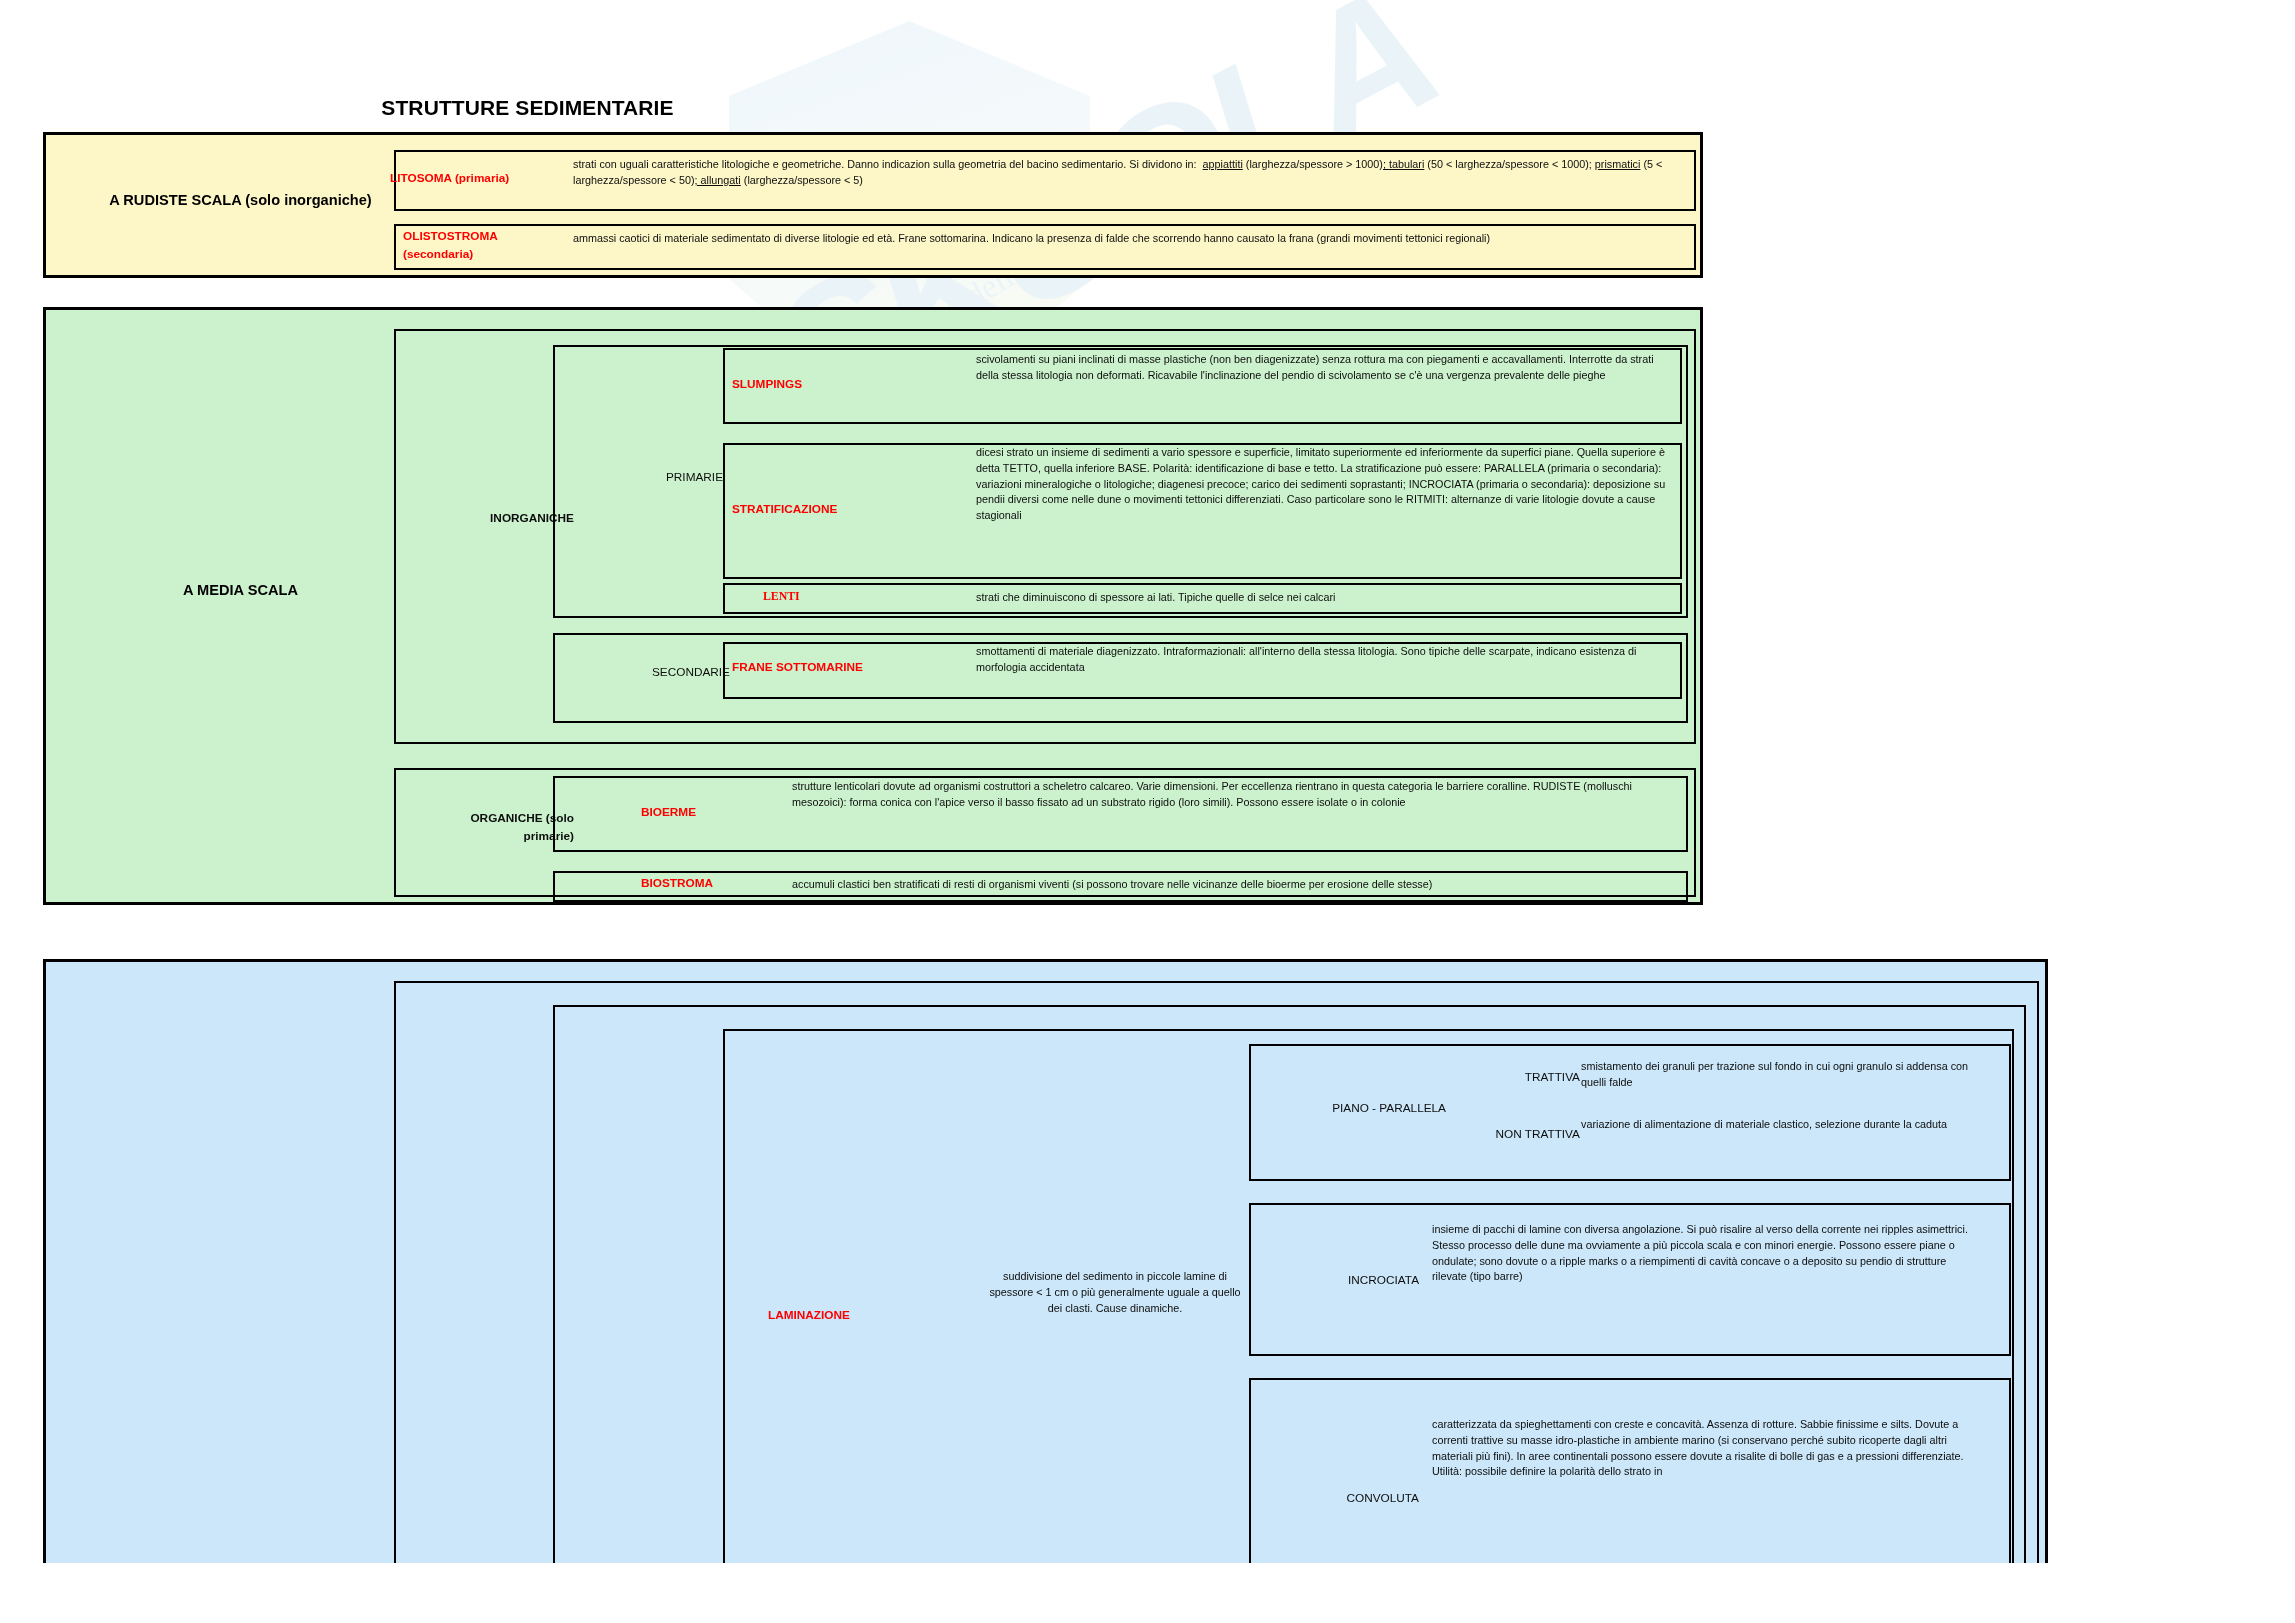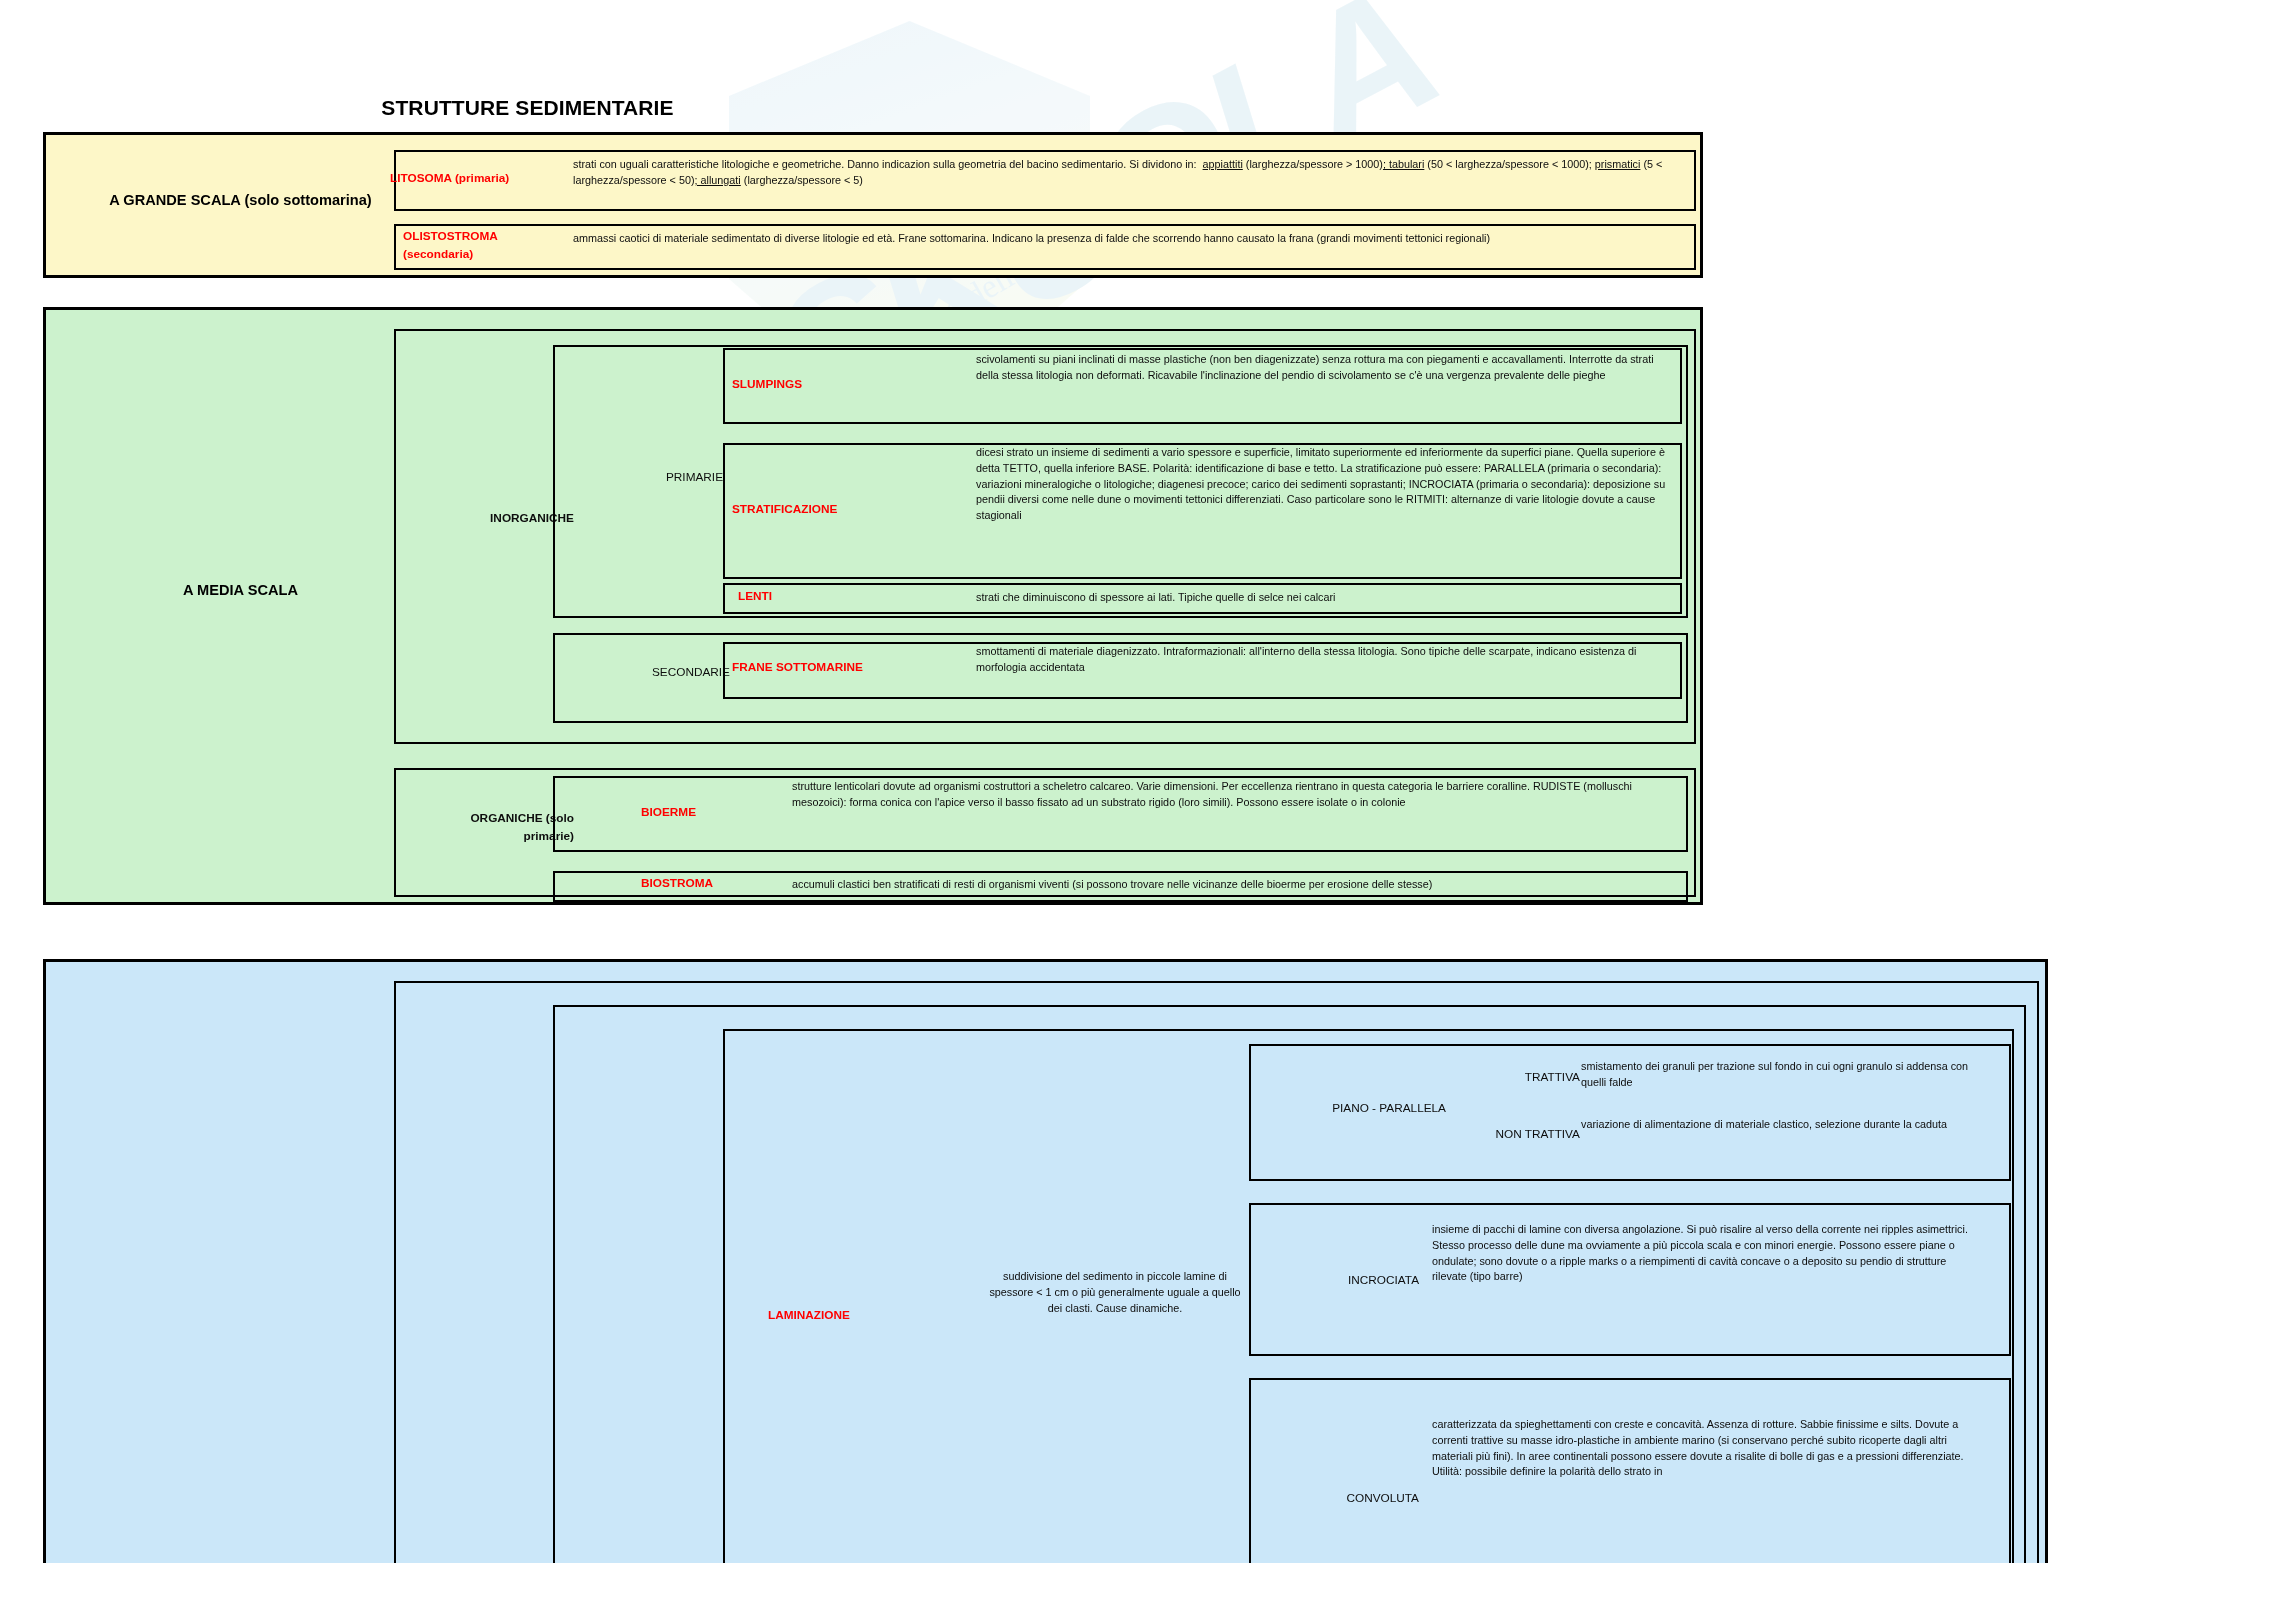--- a/index.html
+++ b/index.html
@@ -131,21 +131,21 @@
   <div id="watermark">
     <div class="wm-shield"></div>
     <div class="wm-sk">SKUOLA</div>
     <div class="wm-tag">il paradiso dello studente</div>
   </div>
 
   <div id="doc-title">STRUTTURE SEDIMENTARIE</div>
 
   <div class="section sec-grande">
 
-    <div class="scale-label" style="left:0px; top:56px; width:389px;">A GRANDE SCALA (solo sottomarina)</div>
+    <div class="scale-label" style="left:0px; top:56px; width:389px;">A RUDISTE SCALA (solo inorganiche)</div>
 
     <div class="frame" style="left:348px; top:15.3px; width:1302px; height:61px;"></div>
     <div class="term" style="left:344px; top:36px; width:160px;">LITOSOMA (primaria)</div>
     <div class="cell desc" style="left:527px; top:22px; width:1110px;">strati con uguali caratteristiche litologiche e geometriche. Danno indicazion sulla geometria del bacino sedimentario. Si dividono in:&nbsp; <u>appiattiti</u> (larghezza/spessore &gt; 1000)<u>; tabulari</u> (50 &lt; larghezza/spessore &lt; 1000); <u>prismatici</u> (5 &lt; larghezza/spessore &lt; 50)<u>; allungati</u> (larghezza/spessore &lt; 5)</div>
 
     <div class="frame" style="left:348px; top:89px; width:1302px; height:46px;"></div>
     <div class="term" style="left:357px; top:94px; width:160px;">OLISTOSTROMA</div>
     <div class="term" style="left:357px; top:112px; width:160px;">(secondaria)</div>
     <div class="cell desc" style="left:527px; top:96px; width:1110px;">ammassi caotici di materiale sedimentato di diverse litologie ed età. Frane sottomarina. Indicano la presenza di falde che scorrendo hanno causato la frana (grandi movimenti tettonici regionali)</div>
   </div>
@@ -162,21 +162,21 @@
 
     <div class="frame thin" style="left:677px; top:38px; width:959px; height:76px;"></div>
     <div class="term" style="left:686px; top:67px; width:180px;">SLUMPINGS</div>
     <div class="cell desc" style="left:930px; top:42px; width:694px;">scivolamenti su piani inclinati di masse plastiche (non ben diagenizzate) senza rottura ma con piegamenti e accavallamenti. Interrotte da strati della stessa litologia non deformati. Ricavabile l'inclinazione del pendio di scivolamento se c'è una vergenza prevalente delle pieghe</div>
 
     <div class="frame thin" style="left:677px; top:133px; width:959px; height:136px;"></div>
     <div class="term" style="left:686px; top:192px; width:201px;">STRATIFICAZIONE</div>
     <div class="cell desc" style="left:930px; top:135px; width:694px;">dicesi strato un insieme di sedimenti a vario spessore e superficie, limitato superiormente ed inferiormente da superfici piane. Quella superiore è detta TETTO, quella inferiore BASE. Polarità: identificazione di base e tetto. La stratificazione può essere: PARALLELA (primaria o secondaria):  variazioni mineralogiche o litologiche; diagenesi precoce; carico dei sedimenti soprastanti; INCROCIATA (primaria o secondaria): deposizione su pendii diversi come nelle dune o movimenti tettonici differenziati. Caso particolare sono le RITMITI: alternanze di varie litologie dovute a cause stagionali</div>
 
     <div class="frame thin" style="left:677px; top:273px; width:959px; height:30.5px;"></div>
-    <div class="term" style="left:692px; top:279px; width:139px;">LENTI</div>
+    <div class="term" style="left:717px; top:279px; width:139px;font-family:Liberation Serif, serif;">LENTI</div>
     <div class="cell desc" style="left:930px; top:280px; width:694px;">strati che diminuiscono di spessore ai lati. Tipiche quelle di selce nei calcari</div>
 
     <div class="frame thin" style="left:507px; top:323px; width:1135px; height:90px;"></div>
     <div class="cat" style="left:517px; top:355px; width:167px;">SECONDARIE</div>
 
     <div class="frame thin" style="left:677px; top:332px; width:959px; height:57px;"></div>
     <div class="term" style="left:686px; top:350px; width:208px;">FRANE SOTTOMARINE</div>
     <div class="cell desc" style="left:930px; top:334px; width:694px;">smottamenti di materiale diagenizzato. Intraformazionali: all'interno della stessa litologia. Sono tipiche delle scarpate, indicano esistenza di morfologia accidentata</div>
 
     <div class="frame" style="left:348px; top:458px; width:1302px; height:129px;"></div>

